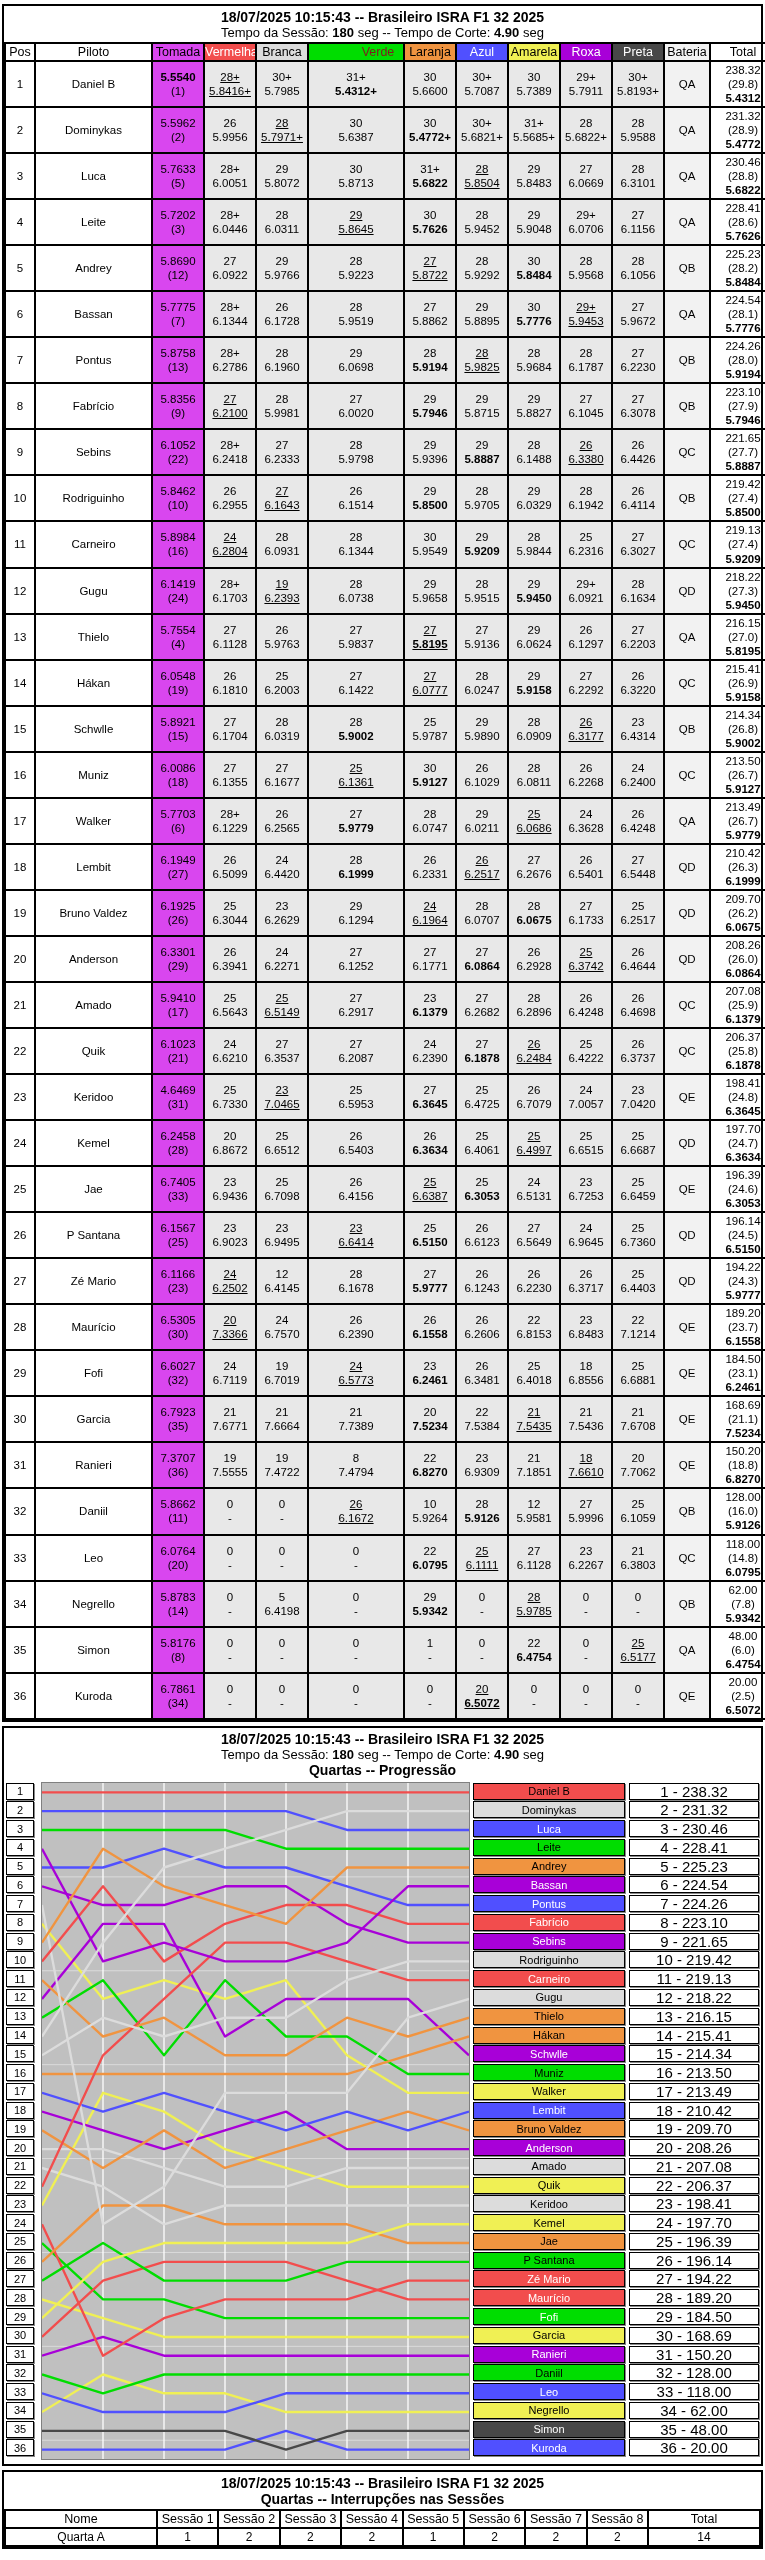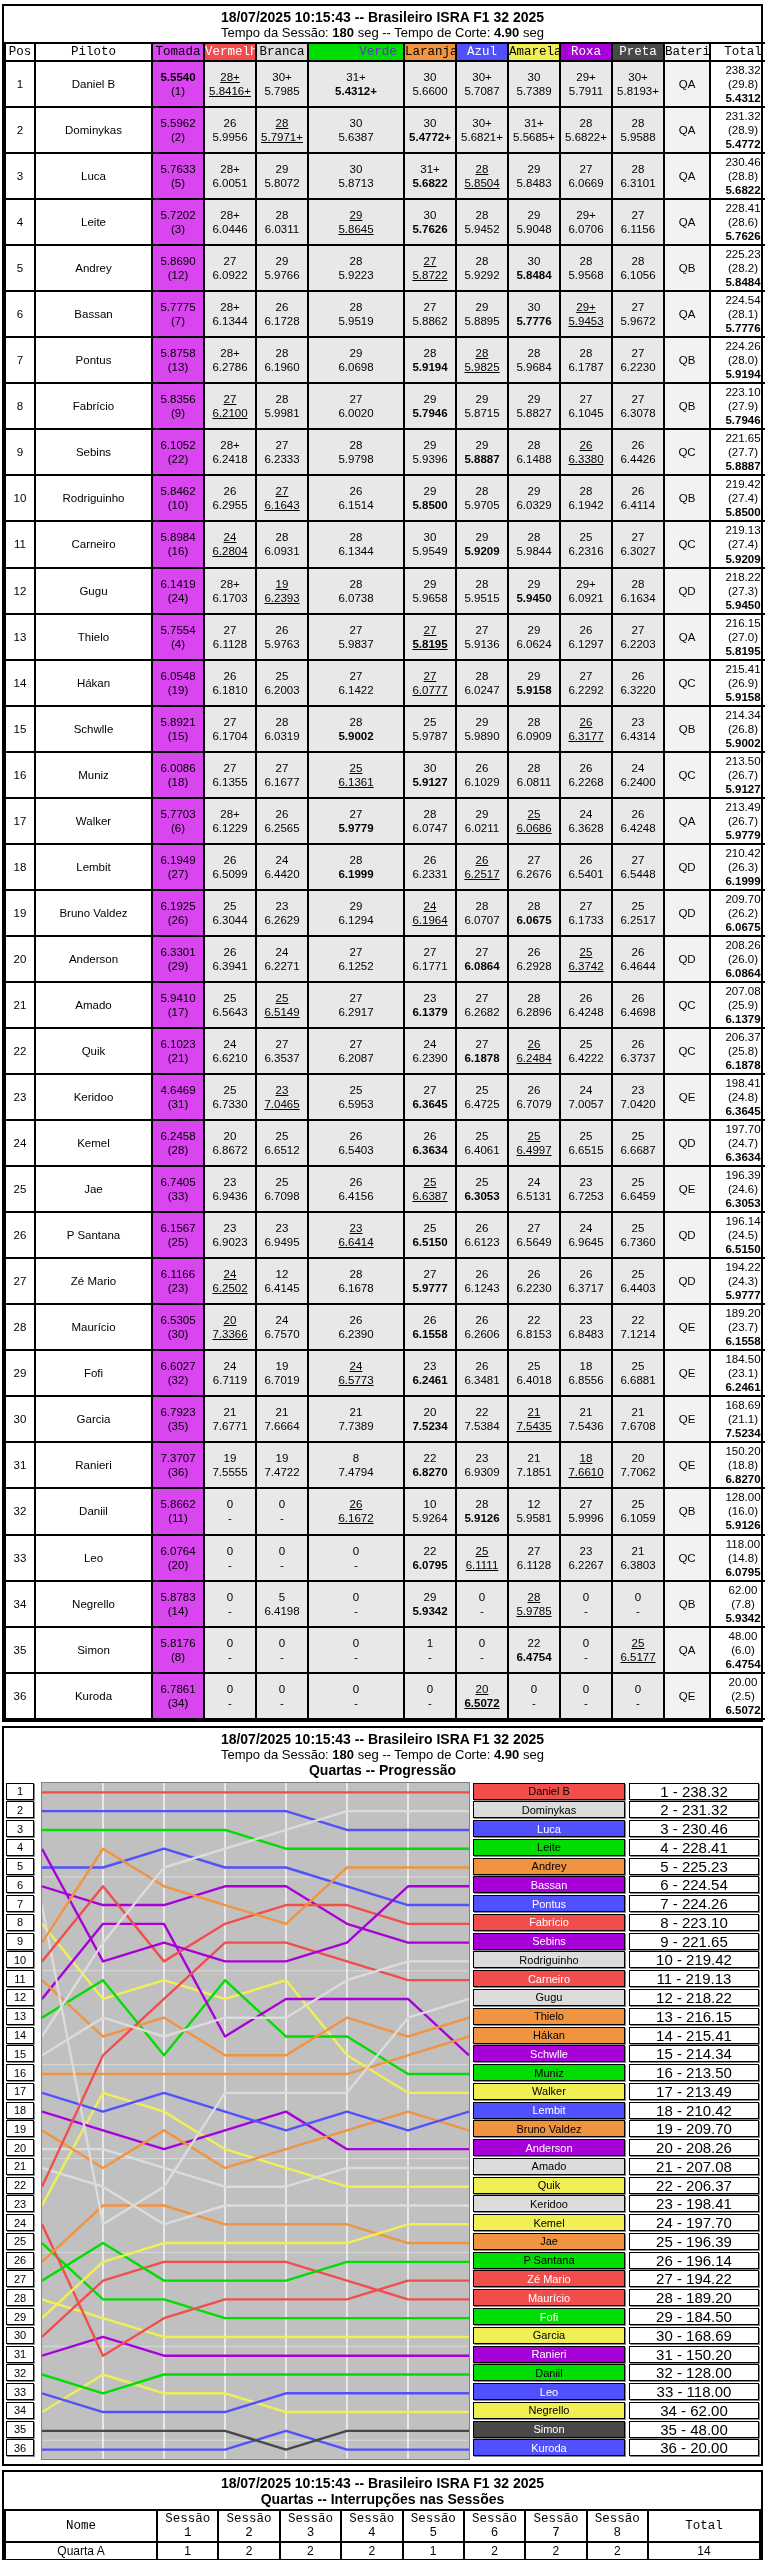--- a/index.html
+++ b/index.html
@@ -6,21 +6,21 @@
   body{width:765px;font-family:"Liberation Sans",sans-serif;color:#000;}
   .box{border:2px solid #000;margin:4px 2px;background:#fff;}
   .hdr{text-align:center;padding:3px 0 2px 0;}
   .hdr .l1{font-weight:bold;font-size:14px;}
   .hdr .l2{font-size:13px;}
   .hdr .l3{font-weight:bold;font-size:14px;}
   .b{font-weight:bold;}
   .u{text-decoration:underline;}
   table{border-collapse:collapse;width:100%;table-layout:fixed;}
   td,th{border:2px solid #000;text-align:center;vertical-align:middle;padding:1px 0;font-size:11.5px;overflow:hidden;}
-  th{font-weight:normal;font-size:12.5px;font-family:Liberation Mono, monospace;}
+  th{font-weight:normal;font-size:12.5px;}
   .results-table td{height:42px;}
   .results-table .pos-col{width:28px;}
   .results-table .pilot-col{width:115px;}
   .results-table .tomada-col{width:50px;background:#d946ef;}
   .results-table .sess-col{width:50px;background:#e8e8e8;}
   .results-table .bat-col{width:44px;background:#f2f2f2;}
   .results-table .tot-col{width:64px;}
   .cellline{line-height:1.22;}
   .prog-wrap{display:flex;align-items:flex-start;padding:2px 2px 4px 2px;}
   .axis-col{width:32px;}
@@ -54,21 +54,21 @@
     </div>
   </div>
   <table class="results-table">
     <thead>
         <tr id="results-head">
           <th class="pos-col">Pos</th>
           <th class="pilot-col">Piloto</th>
           <th class="tomada-col">Tomada</th>
           <th class="sess-col" style="background: rgb(242, 77, 77); color: rgb(255, 255, 255);">Vermelha</th>
           <th class="sess-col" style="background: rgb(220, 220, 220); color: rgb(0, 0, 0);">Branca</th>
-          <th class="sess-col" style="background: rgb(0, 221, 0); color: #6d28d9; padding-left: 44px;">Verde</th>
+          <th class="sess-col" style="background: rgb(0, 221, 0); color: #7f1d1d; padding-left: 44px;">Verde</th>
           <th class="sess-col" style="background: rgb(240, 148, 64); color: rgb(0, 0, 0);">Laranja</th>
           <th class="sess-col" style="background: rgb(80, 80, 255); color: rgb(255, 255, 255);">Azul</th>
           <th class="sess-col" style="background: rgb(240, 240, 84); color: rgb(0, 0, 0);">Amarela</th>
           <th class="sess-col" style="background: rgb(168, 0, 216); color: rgb(255, 255, 255);">Roxa</th>
           <th class="sess-col" style="background: rgb(72, 72, 72); color: rgb(255, 255, 255);">Preta</th>
           <th class="bat-col">Bateria</th>
           <th class="tot-col">Total</th>
         </tr>
       </thead>
     <tbody id="results-body">

